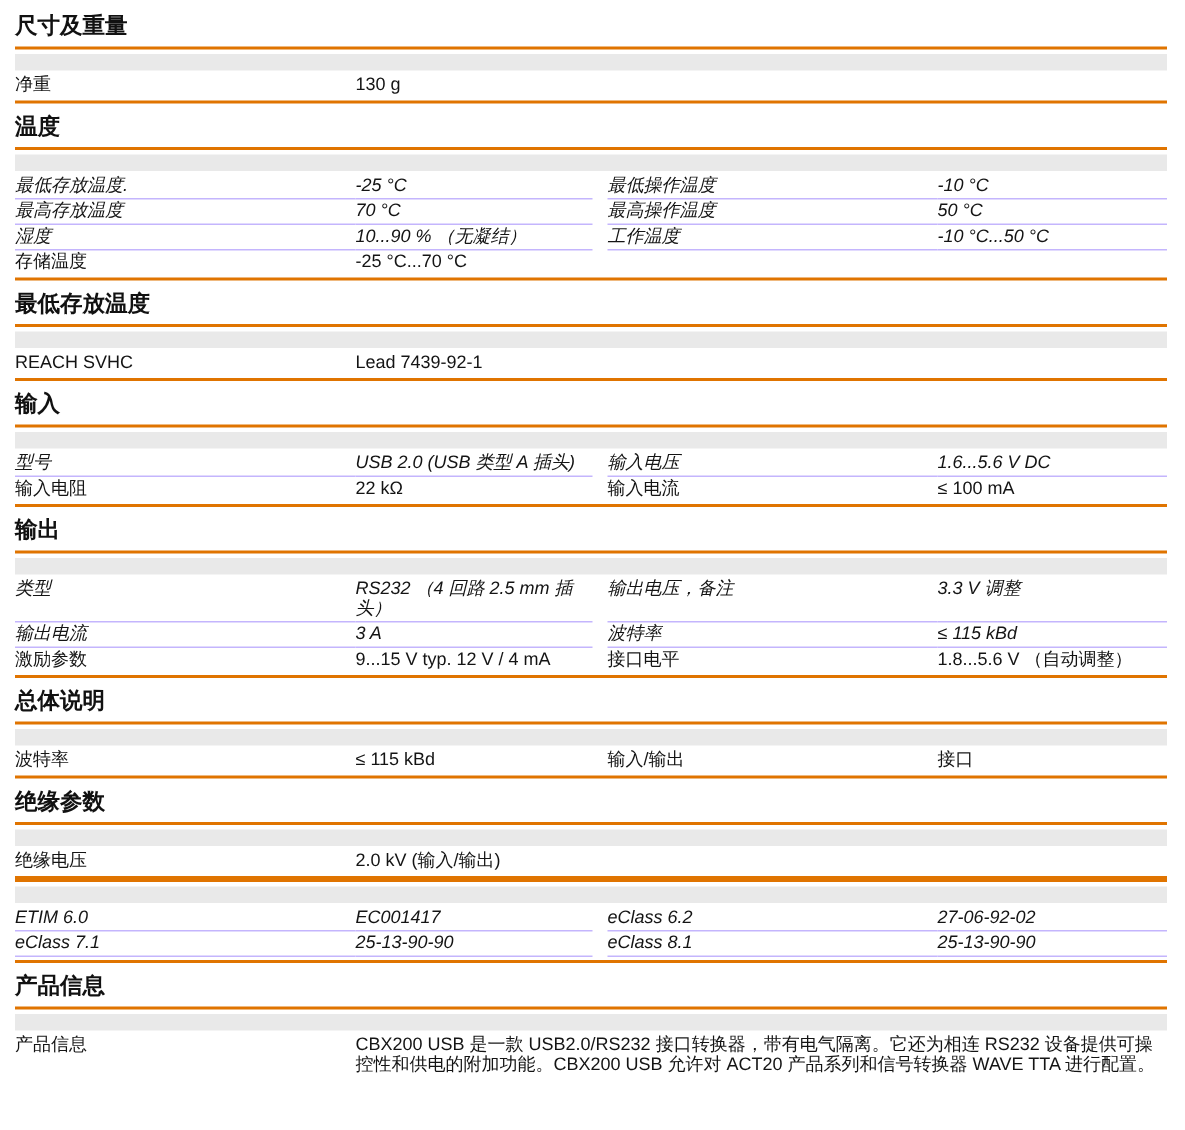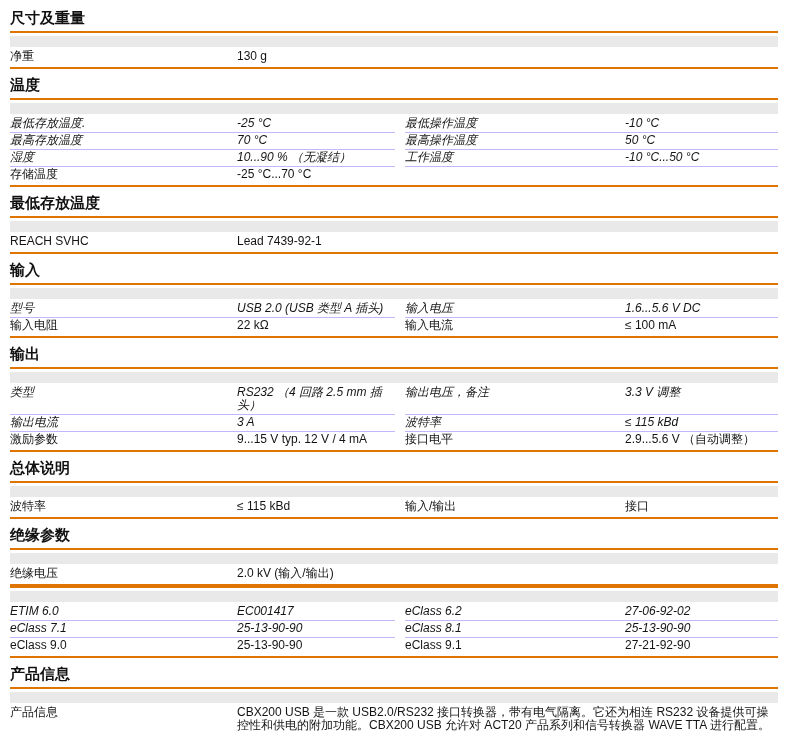--- a/index.html
+++ b/index.html
@@ -197,21 +197,21 @@
             <td class="cell-value bb">3 A</td>
             <td class="cell-gap"></td>
             <td class="cell-label bb">波特率</td>
             <td class="cell-value bb">≤ 115 kBd</td>
           </tr>
           <tr>
             <td class="cell-label">激励参数</td>
             <td class="cell-value">9...15 V typ. 12 V / 4 mA</td>
             <td class="cell-gap"></td>
             <td class="cell-label">接口电平</td>
-            <td class="cell-value">2.9...5.6 V （自动调整）</td>
+            <td class="cell-value">1.8...5.6 V （自动调整）</td>
           </tr>
         </tbody>
       </table>
       <div class="end-line"></div>
     </section>
     <section class="spec-section">
       <div class="sec-title">总体说明</div>
       <div class="accent-line"></div>
       <div class="spacer-bar"></div>
       <table class="spec-table">
@@ -276,27 +276,20 @@
             <td class="cell-gap"></td>
             <td class="cell-label bb">eClass 6.2</td>
             <td class="cell-value bb">27-06-92-02</td>
           </tr>
           <tr>
             <td class="cell-label bb">eClass 7.1</td>
             <td class="cell-value bb">25-13-90-90</td>
             <td class="cell-gap"></td>
             <td class="cell-label bb">eClass 8.1</td>
             <td class="cell-value bb">25-13-90-90</td>
-          </tr>
-          <tr>
-            <td class="cell-label">eClass 9.0</td>
-            <td class="cell-value">25-13-90-90</td>
-            <td class="cell-gap"></td>
-            <td class="cell-label">eClass 9.1</td>
-            <td class="cell-value">27-21-92-90</td>
           </tr>
         </tbody>
       </table>
       <div class="end-line"></div>
     </section>
     <section class="spec-section">
       <div class="sec-title">产品信息</div>
       <div class="accent-line"></div>
       <div class="spacer-bar"></div>
       <table class="spec-table">

